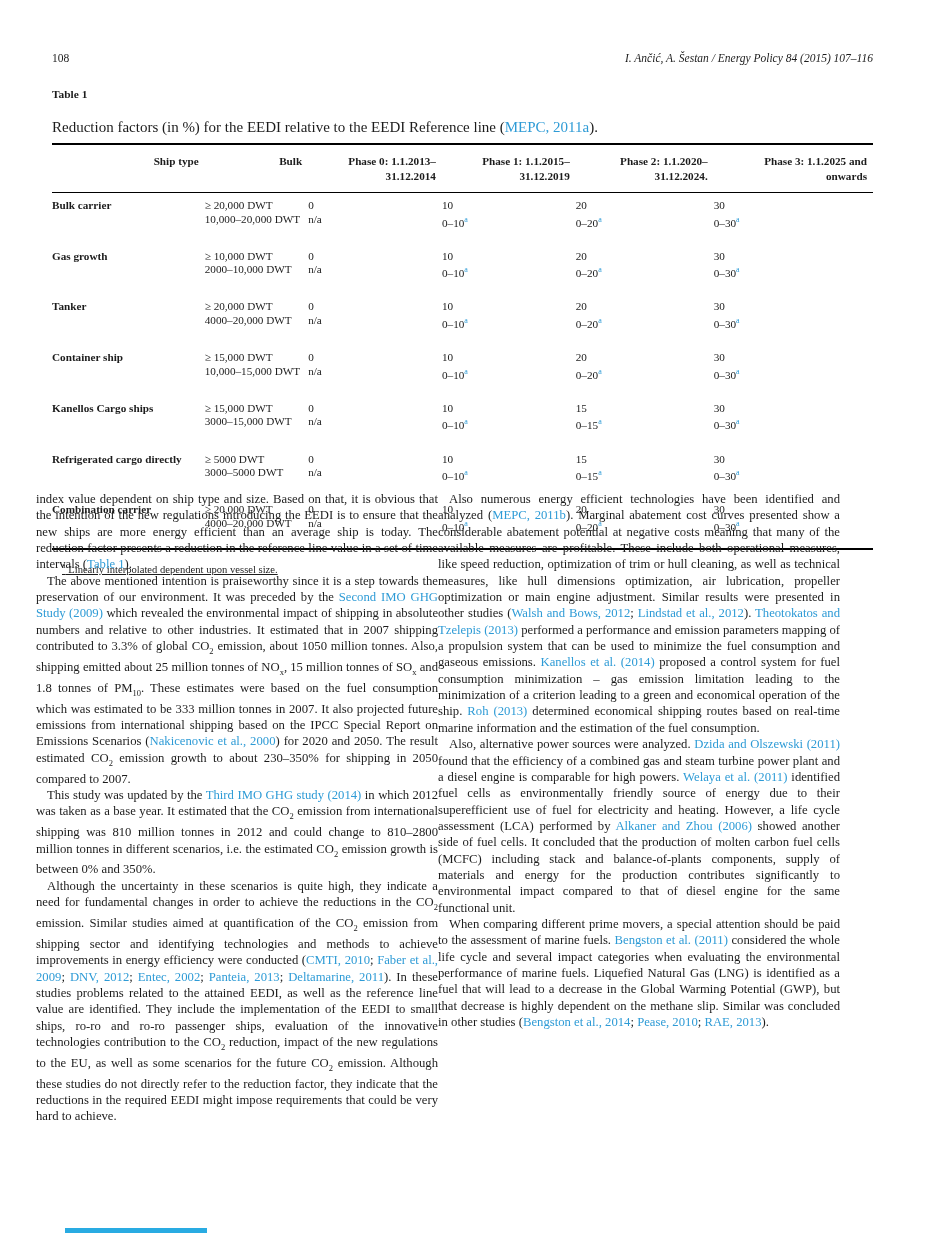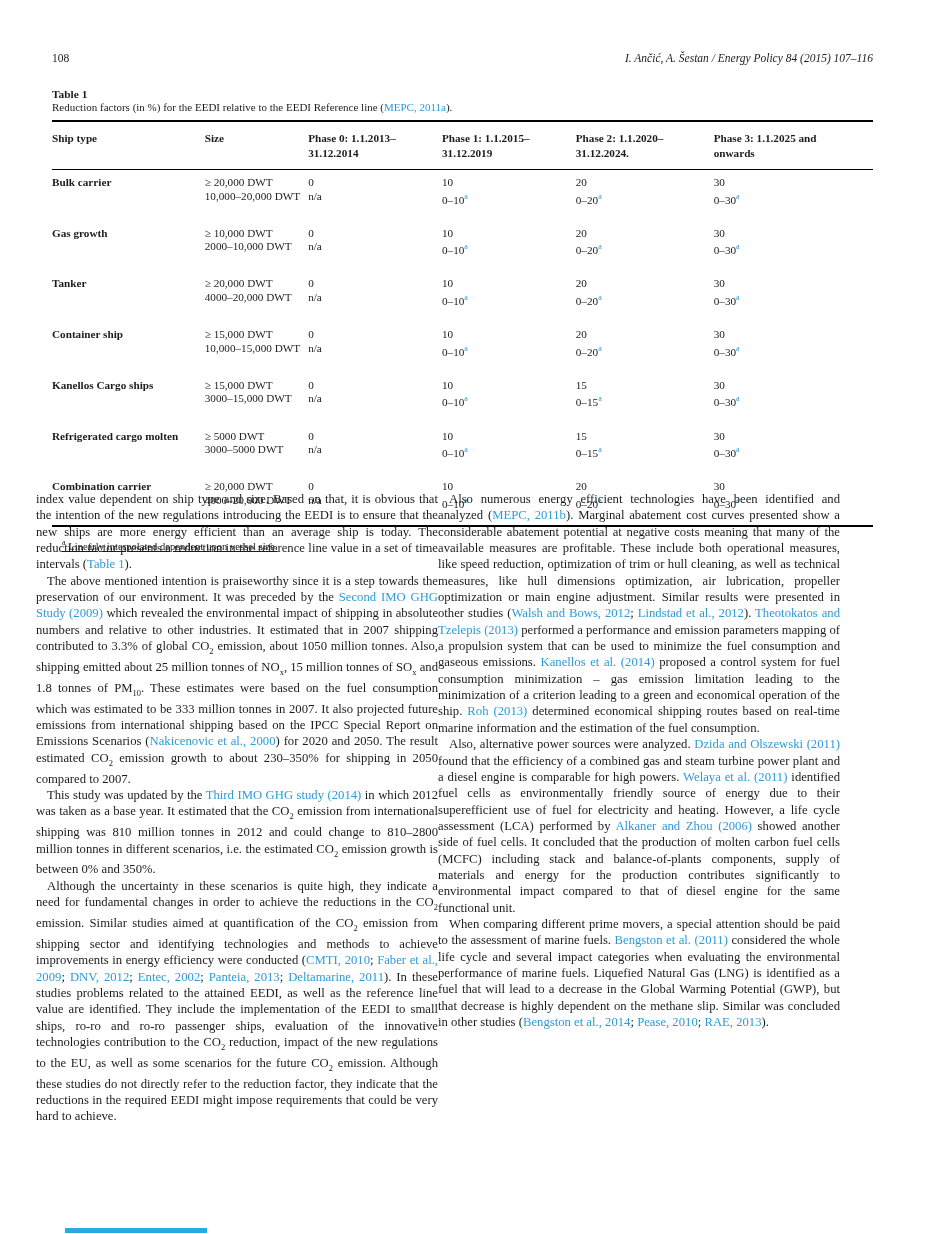--- a/index.html
+++ b/index.html
@@ -18,35 +18,35 @@
     position: absolute;
     top: 52px; left: 52px; width: 821px;
     font-size: 11.5px;
   }
   .page-number { position: absolute; left: 0; top: 0; }
   .journal-line { text-align: right; font-style: italic; }
 
   
   .table-block { position: absolute; top: 88px; left: 52px; width: 821px; }
   .table-label { font-weight: bold; font-size: 11.4px; }
-  .table-caption { font-size: 11px; margin-top: 1px; }
+  .table-caption { font-size: 15px; margin-top: 19px; }
   .link { color: #2e9bd6; }
   sup.fn-link { color: #2e9bd6; font-size: 8px; }
 
   table.data-table {
     width: 100%;
     border-collapse: collapse;
     table-layout: fixed;
     margin-top: 7px;
     font-size: 11.2px;
     line-height: 13.5px;
   }
   table.data-table thead th {
     font-weight: bold;
-    text-align: left;
+    text-align: right;
     vertical-align: top;
     border-top: 2px solid #000;
     border-bottom: 1px solid #000;
     padding: 9px 6px 9px 0;
     line-height: 14.5px;
   }
   table.data-table td {
     vertical-align: top;
     text-align: left;
     padding: 6px 6px 14px 0;
@@ -97,21 +97,21 @@
         <col style="width:18.6%">
         <col style="width:12.6%">
         <col style="width:16.3%">
         <col style="width:16.3%">
         <col style="width:16.8%">
         <col style="width:19.4%">
       </colgroup>
       <thead>
         <tr id="thead-row">
             <th>Ship type</th>
-            <th>Size</th>
+            <th>Bulk</th>
             <th>Phase 0: 1.1.2013–<br>31.12.2014</th>
             <th>Phase 1: 1.1.2015–<br>31.12.2019</th>
             <th>Phase 2: 1.1.2020–<br>31.12.2024.</th>
             <th>Phase 3: 1.1.2025 and<br>onwards</th>
           </tr>
       </thead>
       <tbody id="table-body">
           <tr>
             <td class="ship">Bulk carrier</td>
             <td>≥ 20,000 DWT<br>10,000–20,000 DWT</td>
@@ -146,21 +146,21 @@
           </tr>
           <tr>
             <td class="ship">Kanellos Cargo ships</td>
             <td>≥ 15,000 DWT<br>3000–15,000 DWT</td>
             <td>0<br>n/a</td>
             <td>10<br>0–10<sup class="fn-link">a</sup></td>
             <td>15<br>0–15<sup class="fn-link">a</sup></td>
             <td>30<br>0–30<sup class="fn-link">a</sup></td>
           </tr>
           <tr>
-            <td class="ship">Refrigerated cargo molten</td>
+            <td class="ship">Refrigerated cargo directly</td>
             <td>≥ 5000 DWT<br>3000–5000 DWT</td>
             <td>0<br>n/a</td>
             <td>10<br>0–10<sup class="fn-link">a</sup></td>
             <td>15<br>0–15<sup class="fn-link">a</sup></td>
             <td>30<br>0–30<sup class="fn-link">a</sup></td>
           </tr>
           <tr>
             <td class="ship">Combination carrier</td>
             <td>≥ 20,000 DWT<br>4000–20,000 DWT</td>
             <td>0<br>n/a</td>

